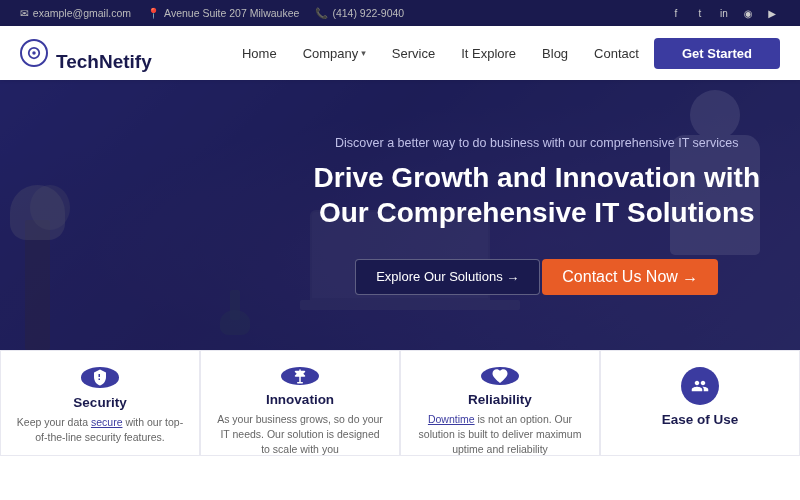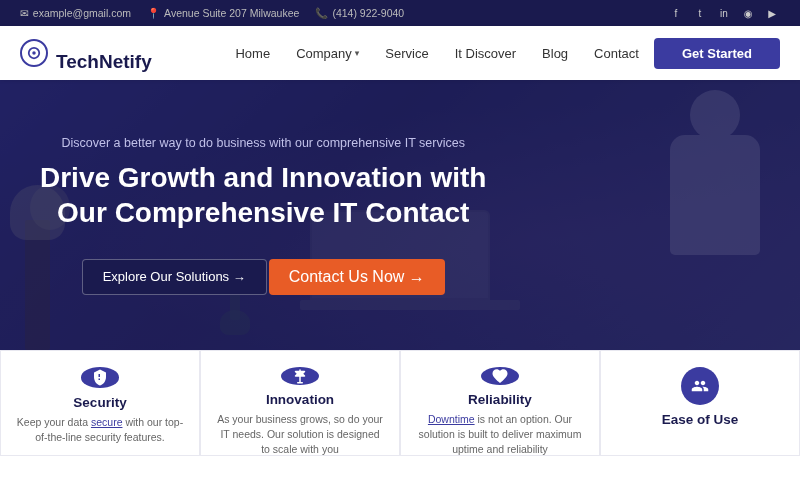--- a/index.html
+++ b/index.html
@@ -55,21 +55,21 @@
       cursor: pointer; font-weight: 600;
     }
 
     
     .hero {
       position: relative;
       height: 270px;
       overflow: hidden;
       display: flex;
       align-items: center;
-      justify-content: flex-start;
+      justify-content: flex-end;
     }
     .hero-bg {
       position: absolute; inset: 0;
       background: linear-gradient(135deg, #2a2a7a 0%, #1a1a4e 40%, #3a3a6e 100%);
       z-index: 0;
     }
     .hero-bg-overlay {
       position: absolute; inset: 0;
       background: rgba(30, 30, 90, 0.72);
       z-index: 1;
@@ -164,21 +164,21 @@
         <circle cx="8" cy="8" r="6" stroke="#3b3ba0" stroke-width="2" fill="none"></circle>
         <circle cx="8" cy="8" r="2" fill="#3b3ba0"></circle>
       </svg>
     </div>
     <span class="logo-text">TechNetify</span>
   </div>
   <div class="nav-links">
     <span class="nav-item">Home</span>
     <span class="nav-item">Company <span class="nav-caret">▾</span></span>
     <span class="nav-item">Service</span>
-    <span class="nav-item">It Discover</span>
+    <span class="nav-item">It Explore</span>
     <span class="nav-item">Blog</span>
     <span class="nav-item">Contact</span>
     <button class="btn-get-started">Get Started</button>
   </div>
 </nav>
 
 <div class="hero">
   <div class="hero-bg"></div>
   <div class="hero-bg-image"></div>
 
@@ -203,21 +203,21 @@
     <div style="position:absolute;bottom:10px;left:220px;width:30px;height:50px;opacity:0.5;">
       <div style="width:10px;height:30px;background:rgba(60,100,40,0.7);margin:0 auto;border-radius:2px;"></div>
       <div style="width:30px;height:25px;background:rgba(60,120,40,0.5);border-radius:50% 50% 30% 30%;margin-top:-10px;"></div>
     </div>
   </div>
   <div class="hero-bg-overlay"></div>
   <div class="hero-content">
     <p class="hero-subtitle">Discover a better way to do business with our comprehensive IT services</p>
     <h1 class="hero-title">
       <span>Drive Growth and Innovation with</span><br>
-      <span>Our Comprehensive IT Contact</span>
+      <span>Our Comprehensive IT Solutions</span>
     </h1>
     <div class="hero-buttons">
       <button class="btn-explore">Explore Our Solutions →</button>
       <button class="btn-contact">Contact Us Now →</button>
     </div>
   </div>
 </div>
 
 <div class="features">
 

